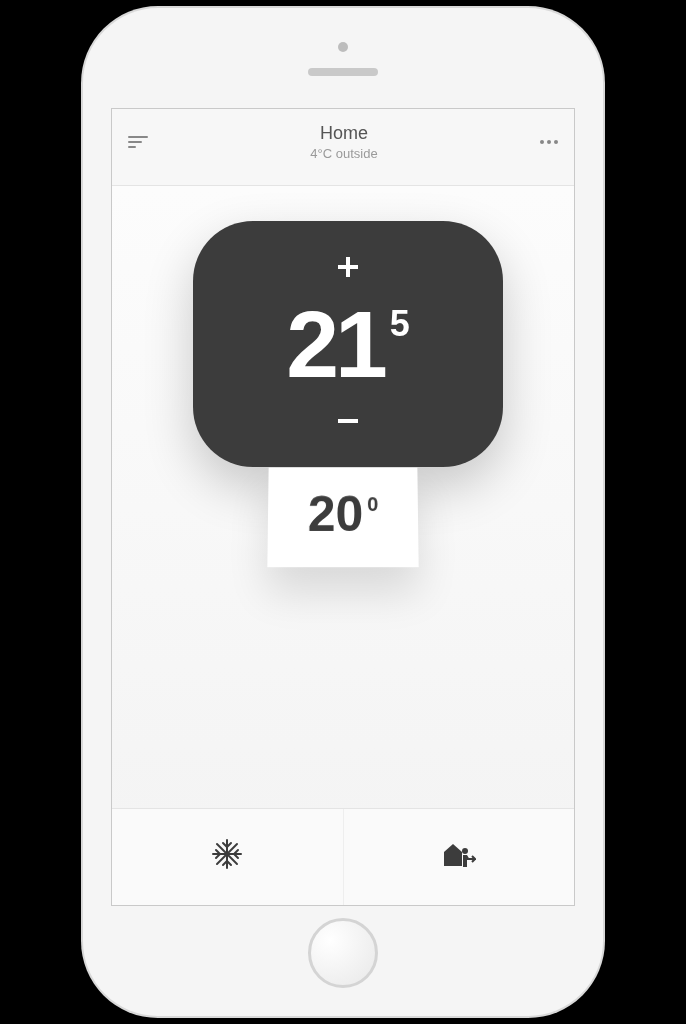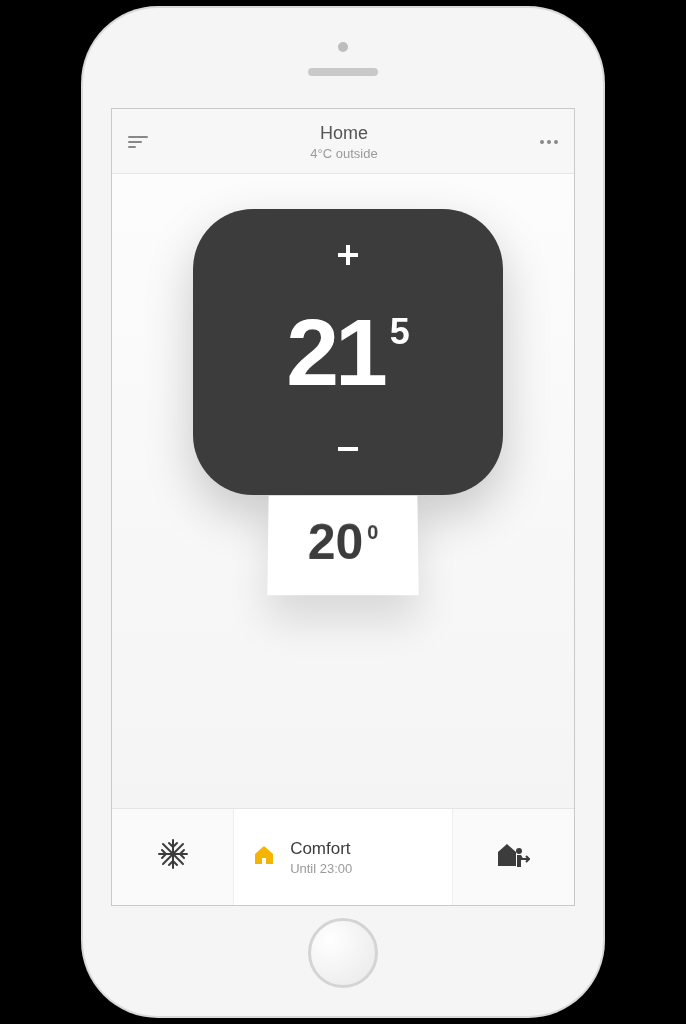--- a/index.html
+++ b/index.html
@@ -52,33 +52,33 @@
   .status-left { display:flex; align-items:center; gap:4px; }
   .dots span { width:5px; height:5px; background:#000; border-radius:50%; display:inline-block; margin-right:1px;}
   .wifi { font-size: 13px; }
   .status-right { display:flex; align-items:center; gap:3px; font-size:12px;}
   .battery-shell { width:22px; height:10px; border:1px solid #000; border-radius:2px; position:relative; display:inline-block;}
   .battery-shell:after { content:""; position:absolute; right:-3px; top:2px; width:2px; height:5px; background:#000; border-radius:0 1px 1px 0;}
   .battery-fill { position:absolute; inset:1px; background:#000; }
   
   .app-header {
     display:flex; align-items:center; justify-content:space-between;
-    padding: 14px 16px 12px; border-bottom:1px solid #e4e4e4; background:#f7f7f7;
+    padding: 14px 16px 24px; border-bottom:1px solid #e4e4e4; background:#f7f7f7;
   }
   .filter-icon div { width:18px; height:2px; background:#888; margin:3px 0; border-radius:1px;}
   .filter-icon div:nth-child(1){width:20px;} .filter-icon div:nth-child(2){width:14px;} .filter-icon div:nth-child(3){width:8px;}
   .header-center { text-align:center; }
   .header-title { font-size:18px; color:#555; font-weight:400;}
   .header-sub { font-size:13px; color:#9a9a9a; margin-top:2px;}
   .more-icon { display:flex; gap:3px; }
   .more-icon span { width:4px; height:4px; background:#888; border-radius:50%; display:block;}
   
   .thermo-area { flex:1; display:flex; flex-direction:column; align-items:center; justify-content:flex-start; padding-top:35px; position:relative;}
   .thermo-display {
-    width: 310px; height: 286px; background:#3c3c3c; border-radius:60px;
+    width: 310px; height: 246px; background:#3c3c3c; border-radius:60px;
     display:flex; flex-direction:column; align-items:center; justify-content:space-between;
     padding:30px 0; color:#fff;
     box-shadow: 0 20px 50px rgba(0,0,0,.2);
     margin-left: 10px;
   }
   .plus, .minus { width:32px; height:32px; display:flex; align-items:center; justify-content:center;}
   .plus svg, .minus svg { stroke:#fff; stroke-width:4; }
   .setpoint { display:flex; align-items:flex-start; justify-content:center; gap:6px;}
   .digit { font-family: Arial, sans-serif; font-weight:900; font-size:95px; line-height:1; letter-spacing:-4px;}
   .digit-seg {
@@ -169,31 +169,20 @@
               <line x1="2" y1="16" x2="30" y2="16"></line>
             <line x1="6" y1="6" x2="26" y2="26"></line>
               <line x1="26" y1="6" x2="6" y2="26"></line>
             <polyline points="12,5 16,9 20,5"></polyline>
               <polyline points="12,27 16,23 20,27"></polyline>
             <polyline points="5,12 9,16 5,20"></polyline>
               <polyline points="27,12 23,16 27,20"></polyline>
           </svg>
         </span>
       </div>
-      <div class="bottom-cell mode-cell">
-        <span class="home-icon">
-          <svg width="24" height="24" viewBox="0 0 24 24">
-              <path d="M3 11 L12 3 L21 11 V21 H14 V15 H10 V21 H3 Z"></path>
-            </svg>
-        </span>
-        <div>
-          <div class="mode-label">Comfort</div>
-          <div class="mode-sub">Until 23:00</div>
-        </div>
-      </div>
       <div class="bottom-cell side">
         <span class="away-icon">
           <svg width="34" height="30" viewBox="0 0 34 30">
             <path d="M2 12 L11 4 L20 12 V26 H2 Z"></path>
             <circle cx="23" cy="11" r="3"></circle>
             <path d="M21 15 L25 15 L28 20 L25 20 L25 27 L21 27 Z"></path>
             <path d="M27 19 L33 19 L30 16 M33 19 L30 22" stroke="#3c3c3c" stroke-width="2" fill="none"></path>
           </svg>
         </span>
       </div>

